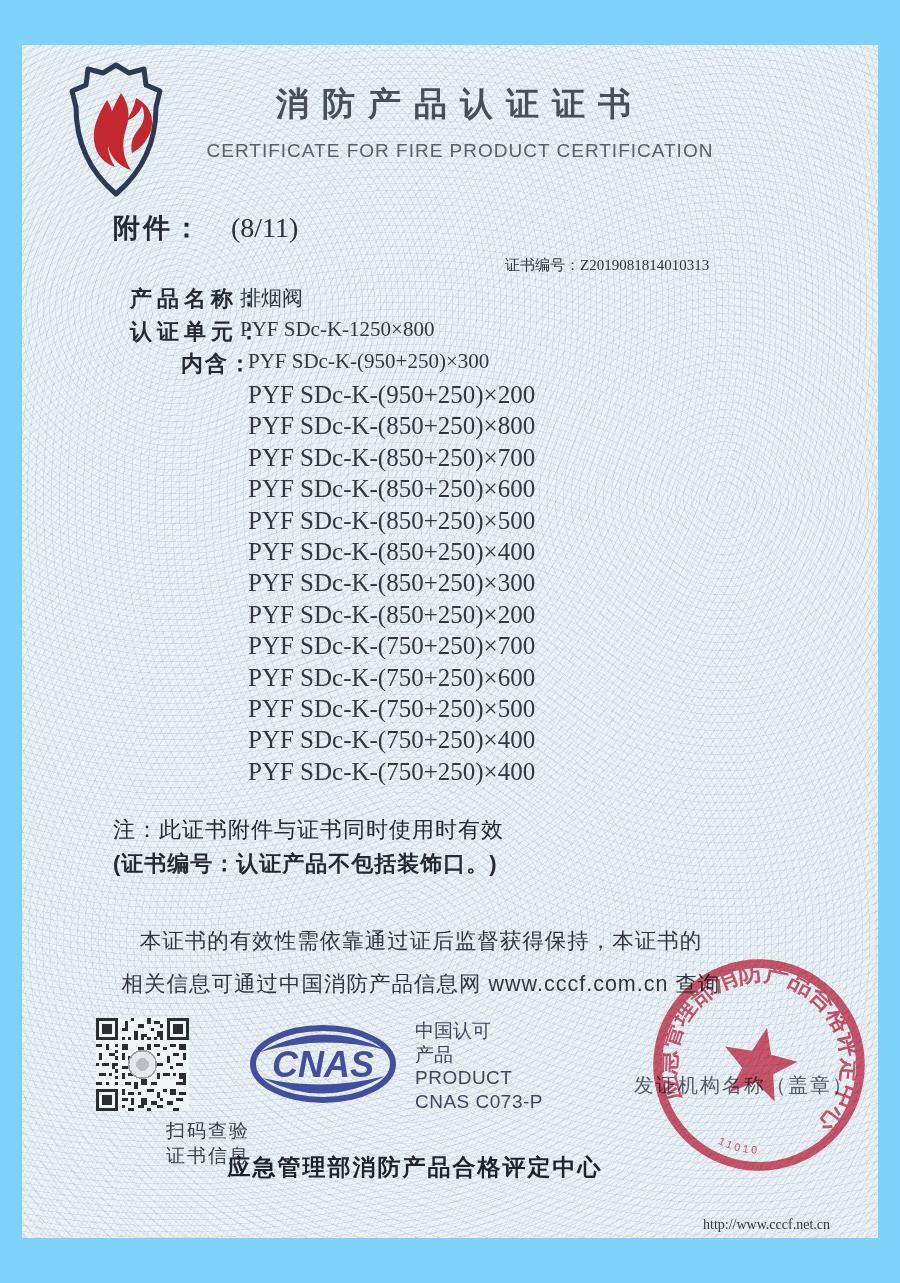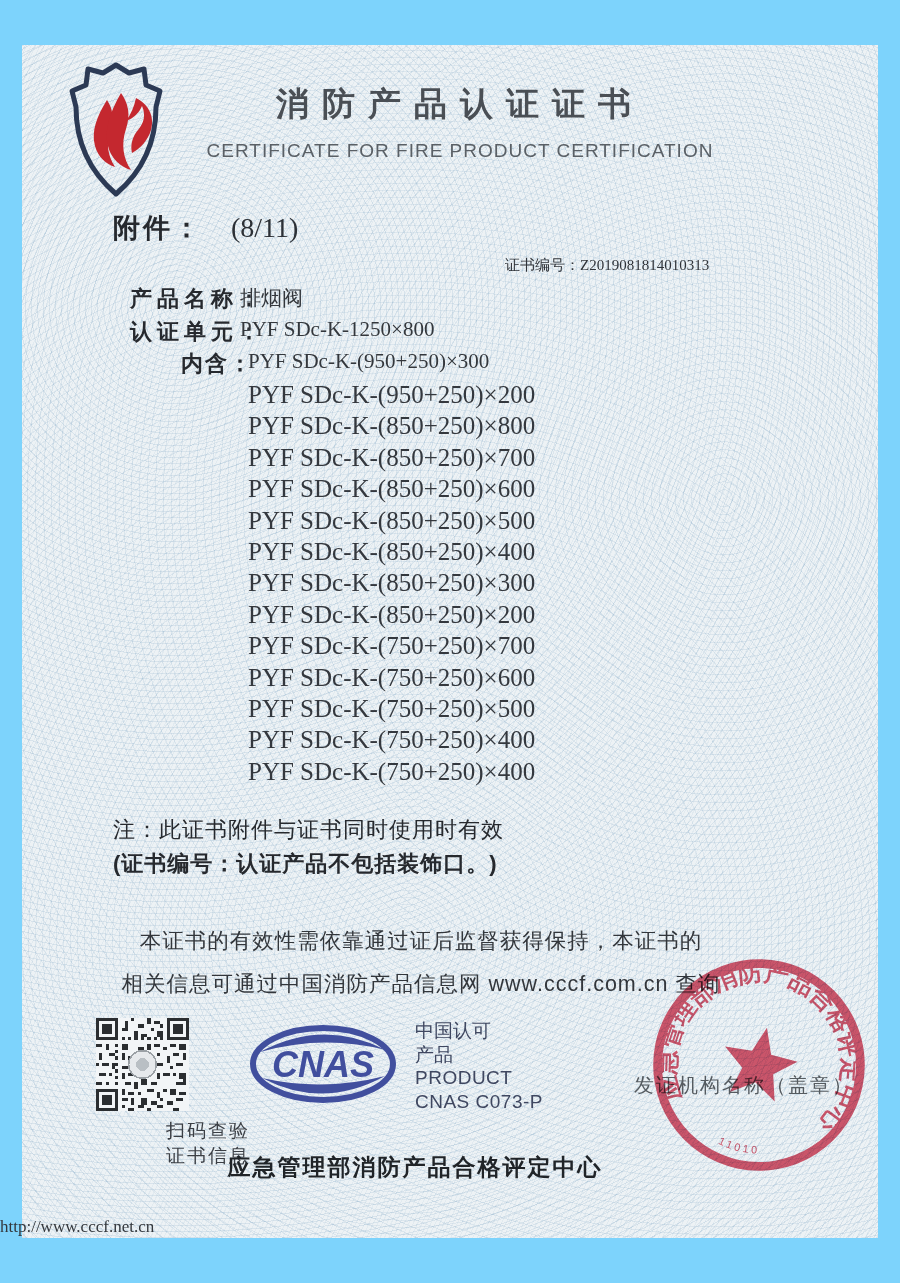--- a/index.html
+++ b/index.html
@@ -42,21 +42,21 @@
   .accr .en{font-family:"Liberation Sans",sans-serif;letter-spacing:0.5px;}
   .issuer{left:598px;top:1072px;font-size:20px;color:#555b60;letter-spacing:2px;
           font-family:"Liberation Serif",serif;z-index:1;margin-left:36px;}
   .stamp{left:642px;top:948px;width:234px;height:234px;transform:rotate(12deg);
          mix-blend-mode:multiply;z-index:2;}
   .orgname{left:0;top:1152px;width:830px;text-align:center;font-size:23px;font-weight:700;
            color:#202428;letter-spacing:2px;}
   .addr{left:0;top:1190px;width:830px;text-align:center;font-size:18px;color:#33373c;
         font-family:"Liberation Serif",serif;}
   .addr .post{margin-left:42px;}
-  .url{left:0;top:1217px;width:830px;text-align:left;font-size:17px;color:#33373c;
+  .url{left:0;top:1217px;width:830px;text-align:right;font-size:14px;color:#33373c;
        font-family:"Liberation Serif",serif;}
 </style>
 </head>
 <body>
 
 <div class="page">
   <div class="panel"></div>
 
   <svg class="abs" style="left:52px;top:58px;" width="128" height="150" viewBox="0 0 128 150">
     <path d="M64 7 L77 15 L92 11 L94 27 L108 33 L104 49 C104 85 91 113 64 136 C37 113 24 85 24 49 L20 33 L34 27 L36 11 L51 15 Z" stroke="#2c3a55" stroke-width="5" fill="none" stroke-linejoin="round"></path>

